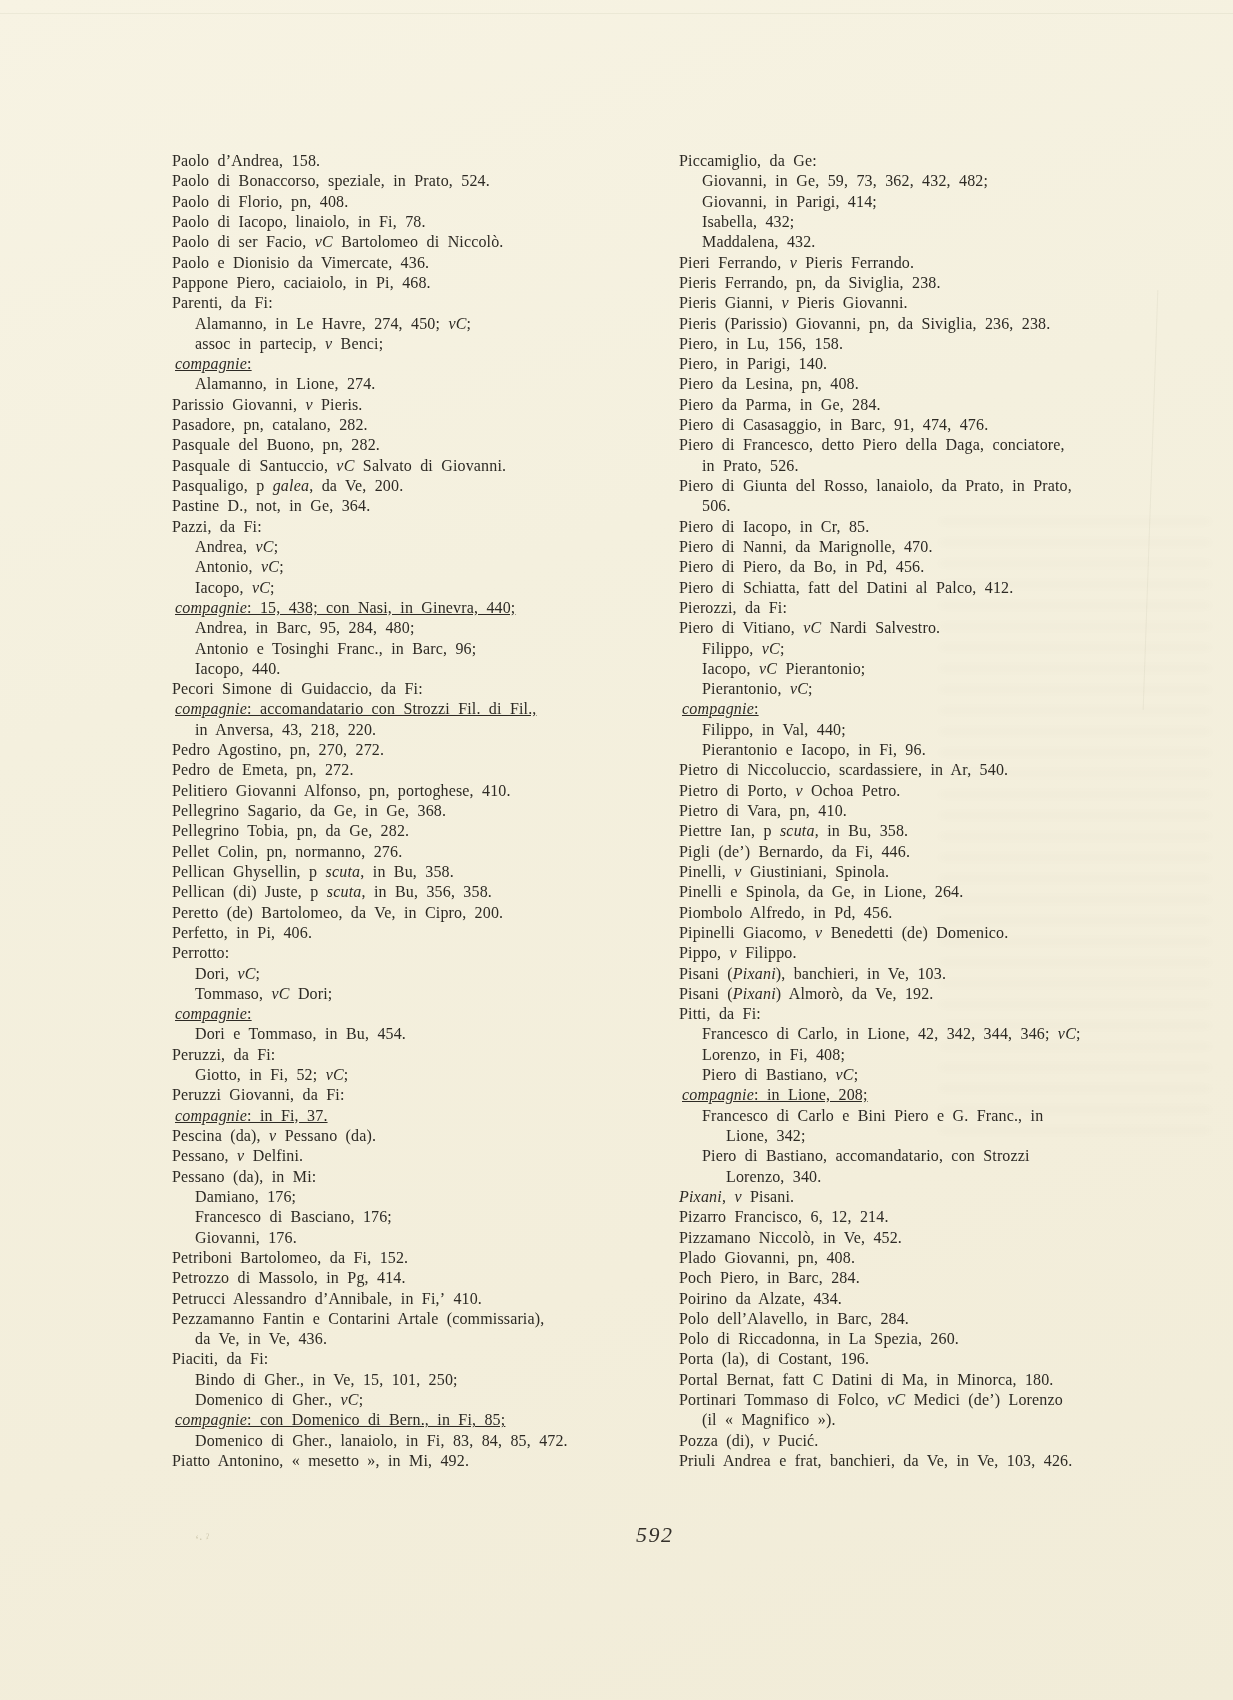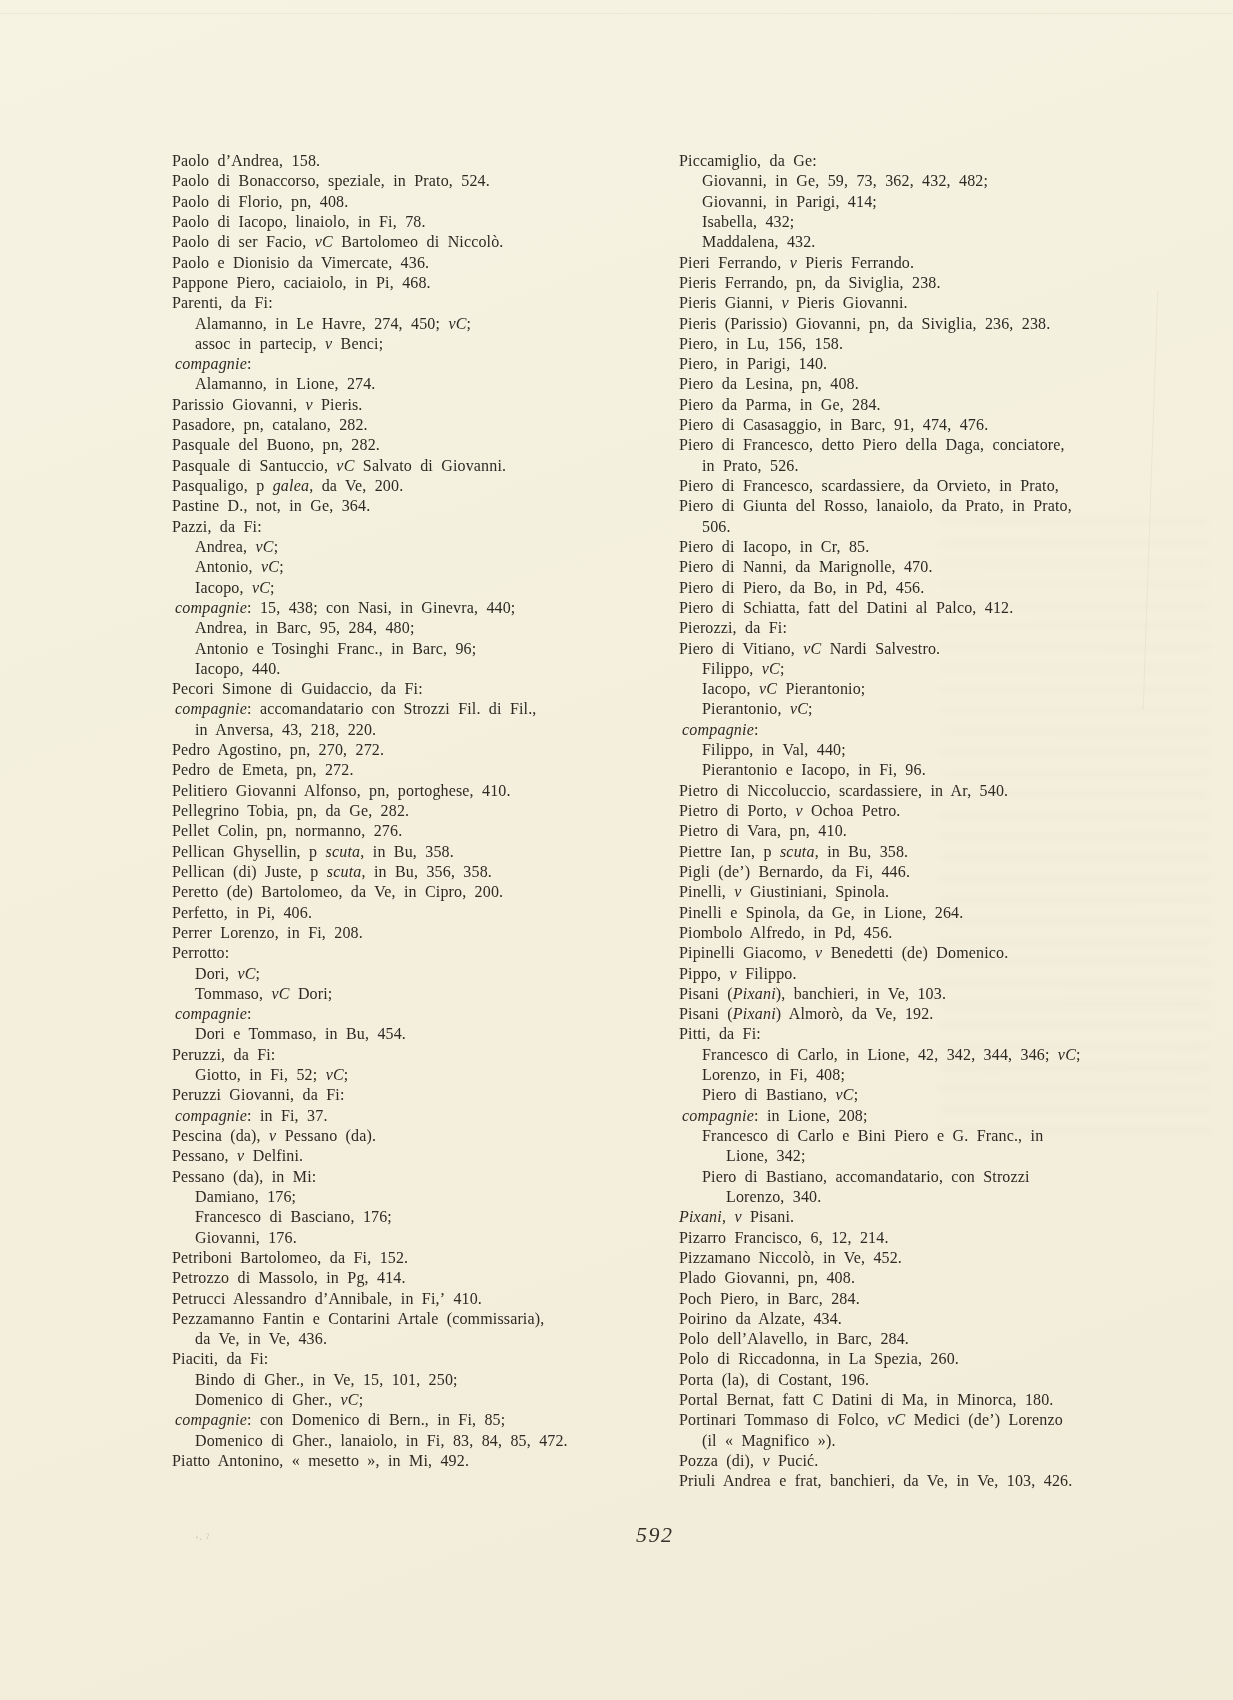--- a/index.html
+++ b/index.html
@@ -19,21 +19,21 @@
     font-size:13px;font-style:italic;transform:rotate(-8deg);}
   .col{position:absolute;top:151px;}
   #col-left{left:172px;width:500px;}
   #col-right{left:679px;width:540px;}
   .line{
     white-space:nowrap;height:20.32px;line-height:20.32px;
     font-size:16px;color:#2d2a24;word-spacing:0.26em;letter-spacing:0.15px;
   }
   .line em{font-style:italic;letter-spacing:0.2px;}
   .ind0{padding-left:0;}
-  .indc{padding-left:3px;}
+  .indc{padding-left:3px;text-decoration:underline;}
   .ind1{padding-left:23px;}
   .ind2{padding-left:47px;}
   .pagenum{
     position:absolute;left:636px;top:1522px;
     font-size:22px;font-style:italic;color:#34302a;letter-spacing:1.5px;word-spacing:0;text-align:right;
   }
 </style>
 </head>
 <body>
 
@@ -68,27 +68,27 @@
       <div class="line indc"><em>compagnie</em><span>: 15, 438; con Nasi, in Ginevra, 440;</span></div>
       <div class="line ind1"><span>Andrea, in Barc, 95, 284, 480;</span></div>
       <div class="line ind1"><span>Antonio e Tosinghi Franc., in Barc, 96;</span></div>
       <div class="line ind1"><span>Iacopo, 440.</span></div>
       <div class="line ind0"><span>Pecori Simone di Guidaccio, da Fi:</span></div>
       <div class="line indc"><em>compagnie</em><span>: accomandatario con Strozzi Fil. di Fil.,</span></div>
       <div class="line ind1"><span>in Anversa, 43, 218, 220.</span></div>
       <div class="line ind0"><span>Pedro Agostino, pn, 270, 272.</span></div>
       <div class="line ind0"><span>Pedro de Emeta, pn, 272.</span></div>
       <div class="line ind0"><span>Pelitiero Giovanni Alfonso, pn, portoghese, 410.</span></div>
+      <div class="line ind0"><span>Pellegrino Sagario, da Ge, in Ge, 368.</span></div>
       <div class="line ind0"><span>Pellegrino Tobia, pn, da Ge, 282.</span></div>
       <div class="line ind0"><span>Pellet Colin, pn, normanno, 276.</span></div>
       <div class="line ind0"><span>Pellican Ghysellin, p </span><em>scuta</em><span>, in Bu, 358.</span></div>
       <div class="line ind0"><span>Pellican (di) Juste, p </span><em>scuta</em><span>, in Bu, 356, 358.</span></div>
       <div class="line ind0"><span>Peretto (de) Bartolomeo, da Ve, in Cipro, 200.</span></div>
       <div class="line ind0"><span>Perfetto, in Pi, 406.</span></div>
-      <div class="line ind0"><span>Perrer Lorenzo, in Fi, 208.</span></div>
       <div class="line ind0"><span>Perrotto:</span></div>
       <div class="line ind1"><span>Dori, </span><em>vC</em><span>;</span></div>
       <div class="line ind1"><span>Tommaso, </span><em>vC</em><span> Dori;</span></div>
       <div class="line indc"><em>compagnie</em><span>:</span></div>
       <div class="line ind1"><span>Dori e Tommaso, in Bu, 454.</span></div>
       <div class="line ind0"><span>Peruzzi, da Fi:</span></div>
       <div class="line ind1"><span>Giotto, in Fi, 52; </span><em>vC</em><span>;</span></div>
       <div class="line ind0"><span>Peruzzi Giovanni, da Fi:</span></div>
       <div class="line indc"><em>compagnie</em><span>: in Fi, 37.</span></div>
       <div class="line ind0"><span>Pescina (da), </span><em>v</em><span> Pessano (da).</span></div>
@@ -120,21 +120,20 @@
       <div class="line ind0"><span>Pieris Ferrando, pn, da Siviglia, 238.</span></div>
       <div class="line ind0"><span>Pieris Gianni, </span><em>v</em><span> Pieris Giovanni.</span></div>
       <div class="line ind0"><span>Pieris (Parissio) Giovanni, pn, da Siviglia, 236, 238.</span></div>
       <div class="line ind0"><span>Piero, in Lu, 156, 158.</span></div>
       <div class="line ind0"><span>Piero, in Parigi, 140.</span></div>
       <div class="line ind0"><span>Piero da Lesina, pn, 408.</span></div>
       <div class="line ind0"><span>Piero da Parma, in Ge, 284.</span></div>
       <div class="line ind0"><span>Piero di Casasaggio, in Barc, 91, 474, 476.</span></div>
       <div class="line ind0"><span>Piero di Francesco, detto Piero della Daga, conciatore,</span></div>
       <div class="line ind1"><span>in Prato, 526.</span></div>
-      <div class="line ind0"><span>Piero di Francesco, scardassiere, da Orvieto, in Prato,</span></div>
       <div class="line ind0"><span>Piero di Giunta del Rosso, lanaiolo, da Prato, in Prato,</span></div>
       <div class="line ind1"><span>506.</span></div>
       <div class="line ind0"><span>Piero di Iacopo, in Cr, 85.</span></div>
       <div class="line ind0"><span>Piero di Nanni, da Marignolle, 470.</span></div>
       <div class="line ind0"><span>Piero di Piero, da Bo, in Pd, 456.</span></div>
       <div class="line ind0"><span>Piero di Schiatta, fatt del Datini al Palco, 412.</span></div>
       <div class="line ind0"><span>Pierozzi, da Fi:</span></div>
       <div class="line ind0"><span>Piero di Vitiano, </span><em>vC</em><span> Nardi Salvestro.</span></div>
       <div class="line ind1"><span>Filippo, </span><em>vC</em><span>;</span></div>
       <div class="line ind1"><span>Iacopo, </span><em>vC</em><span> Pierantonio;</span></div>

